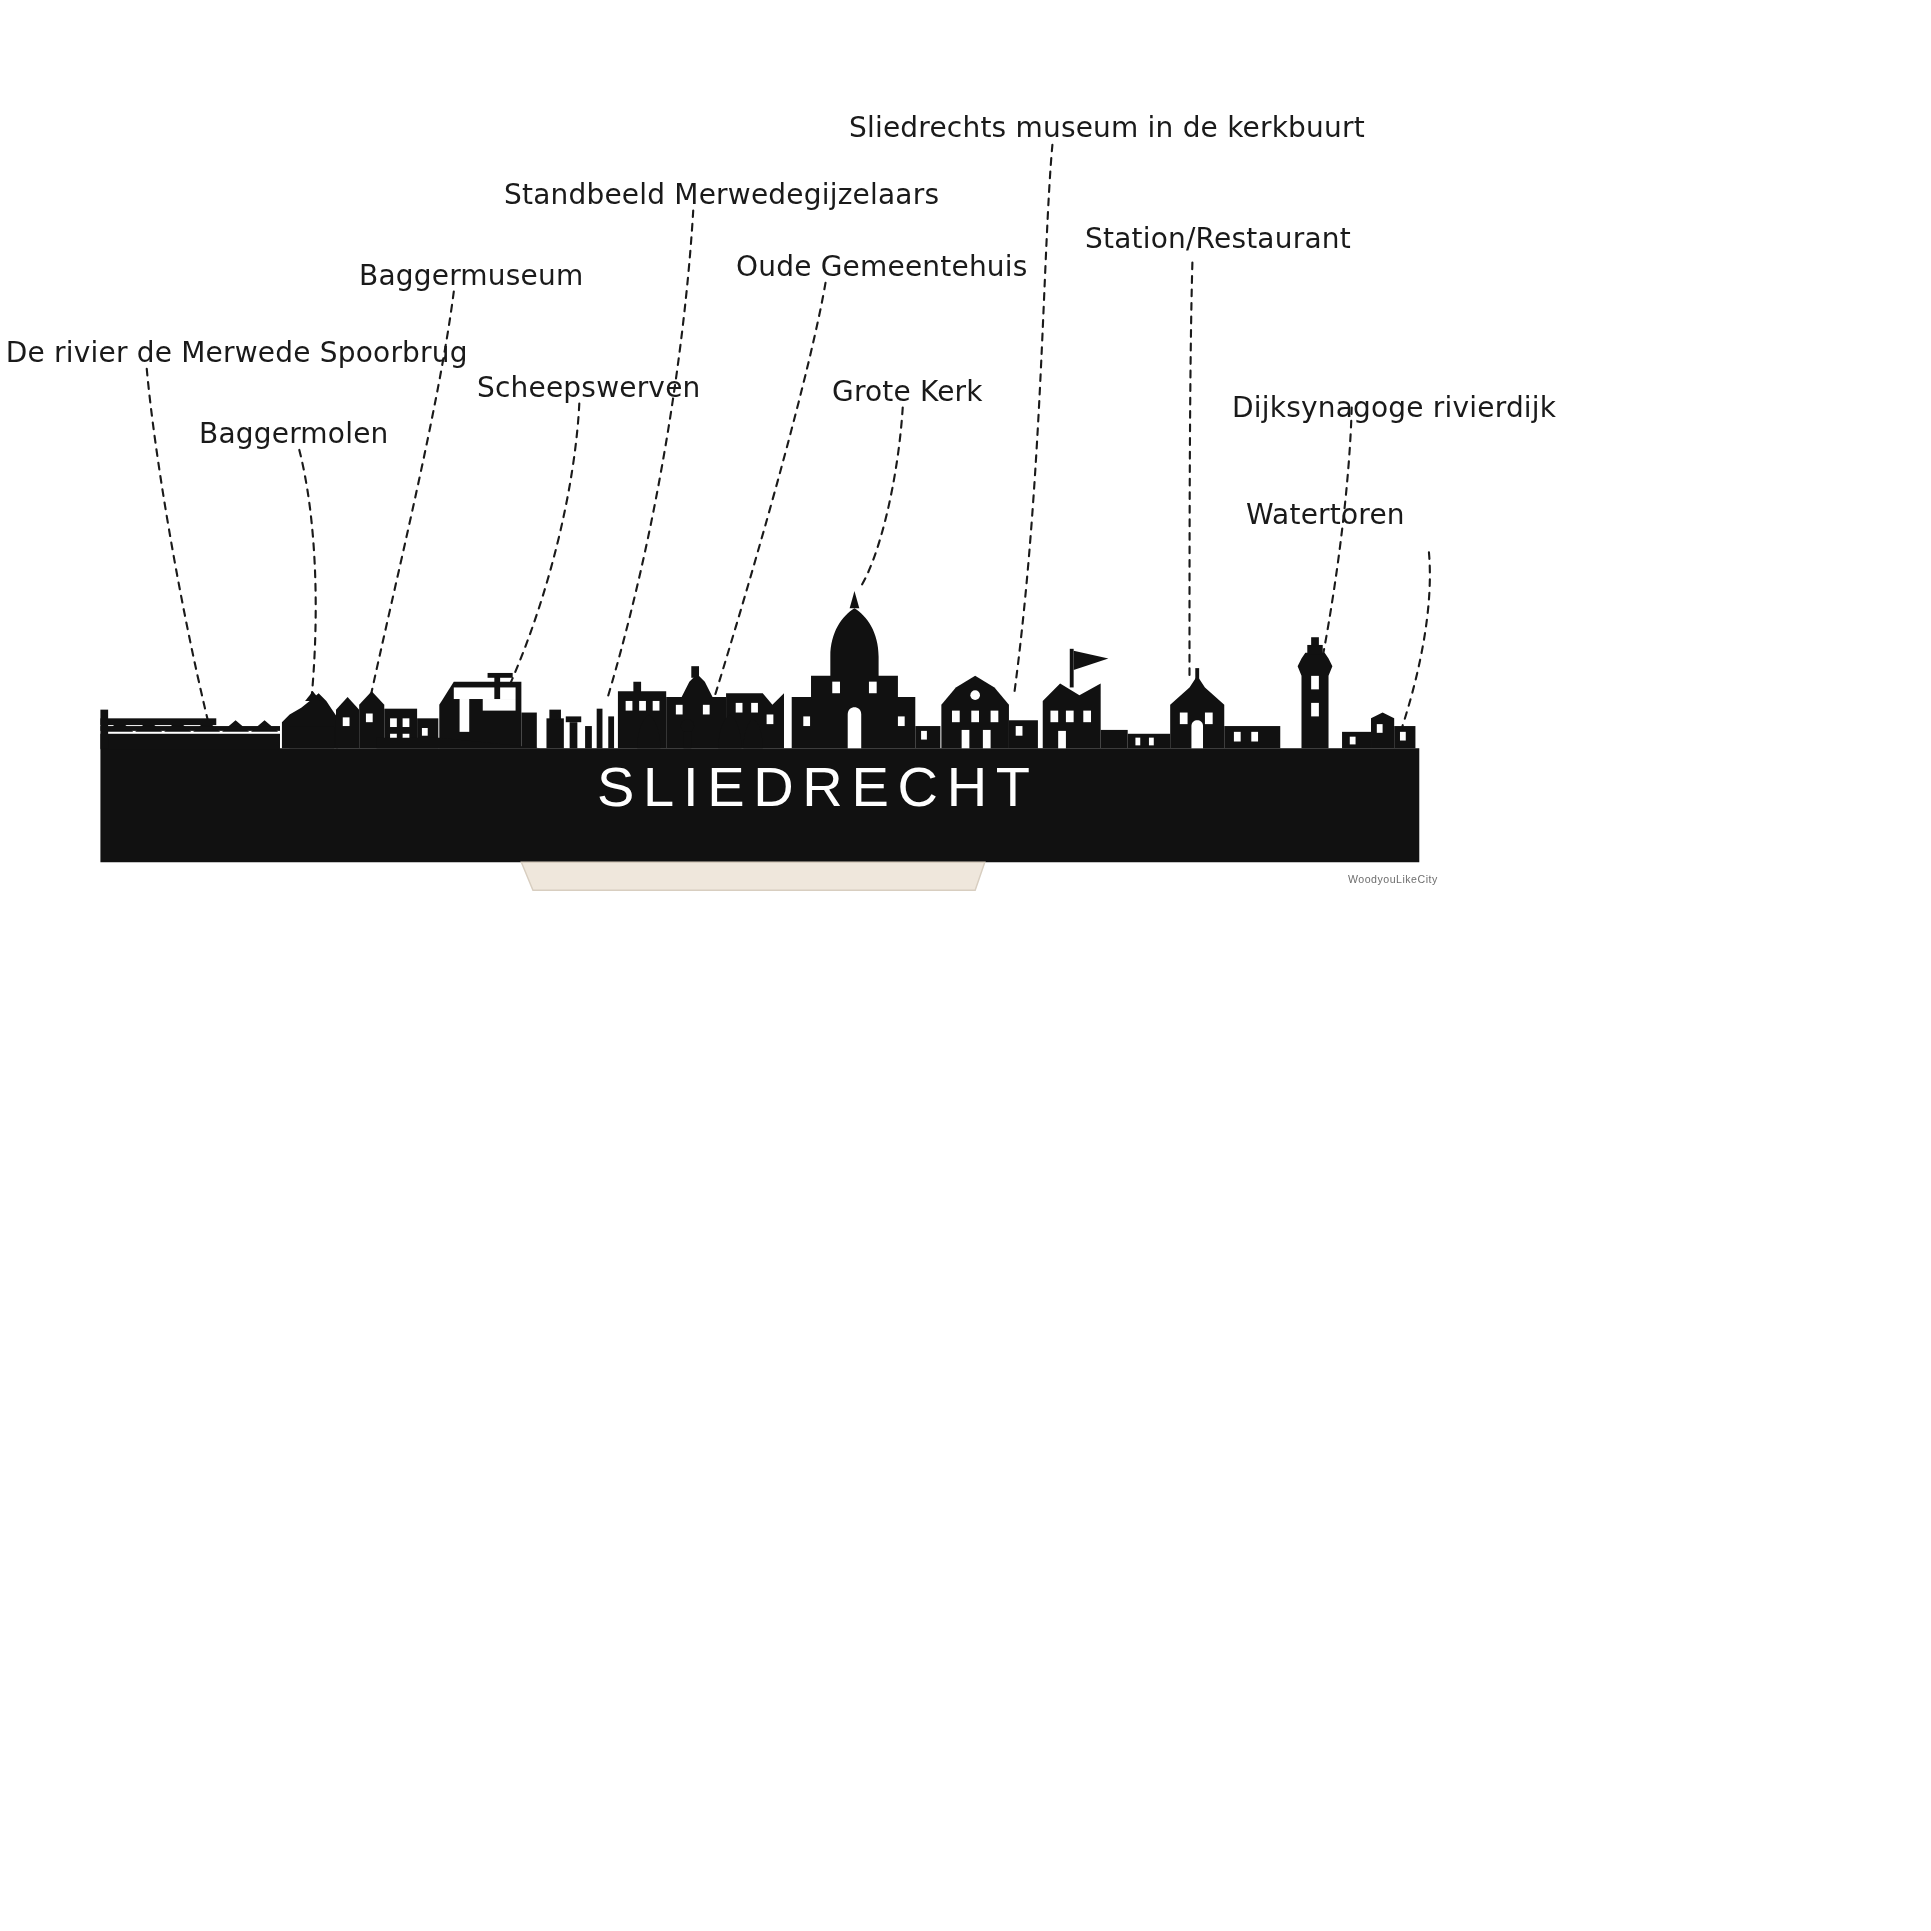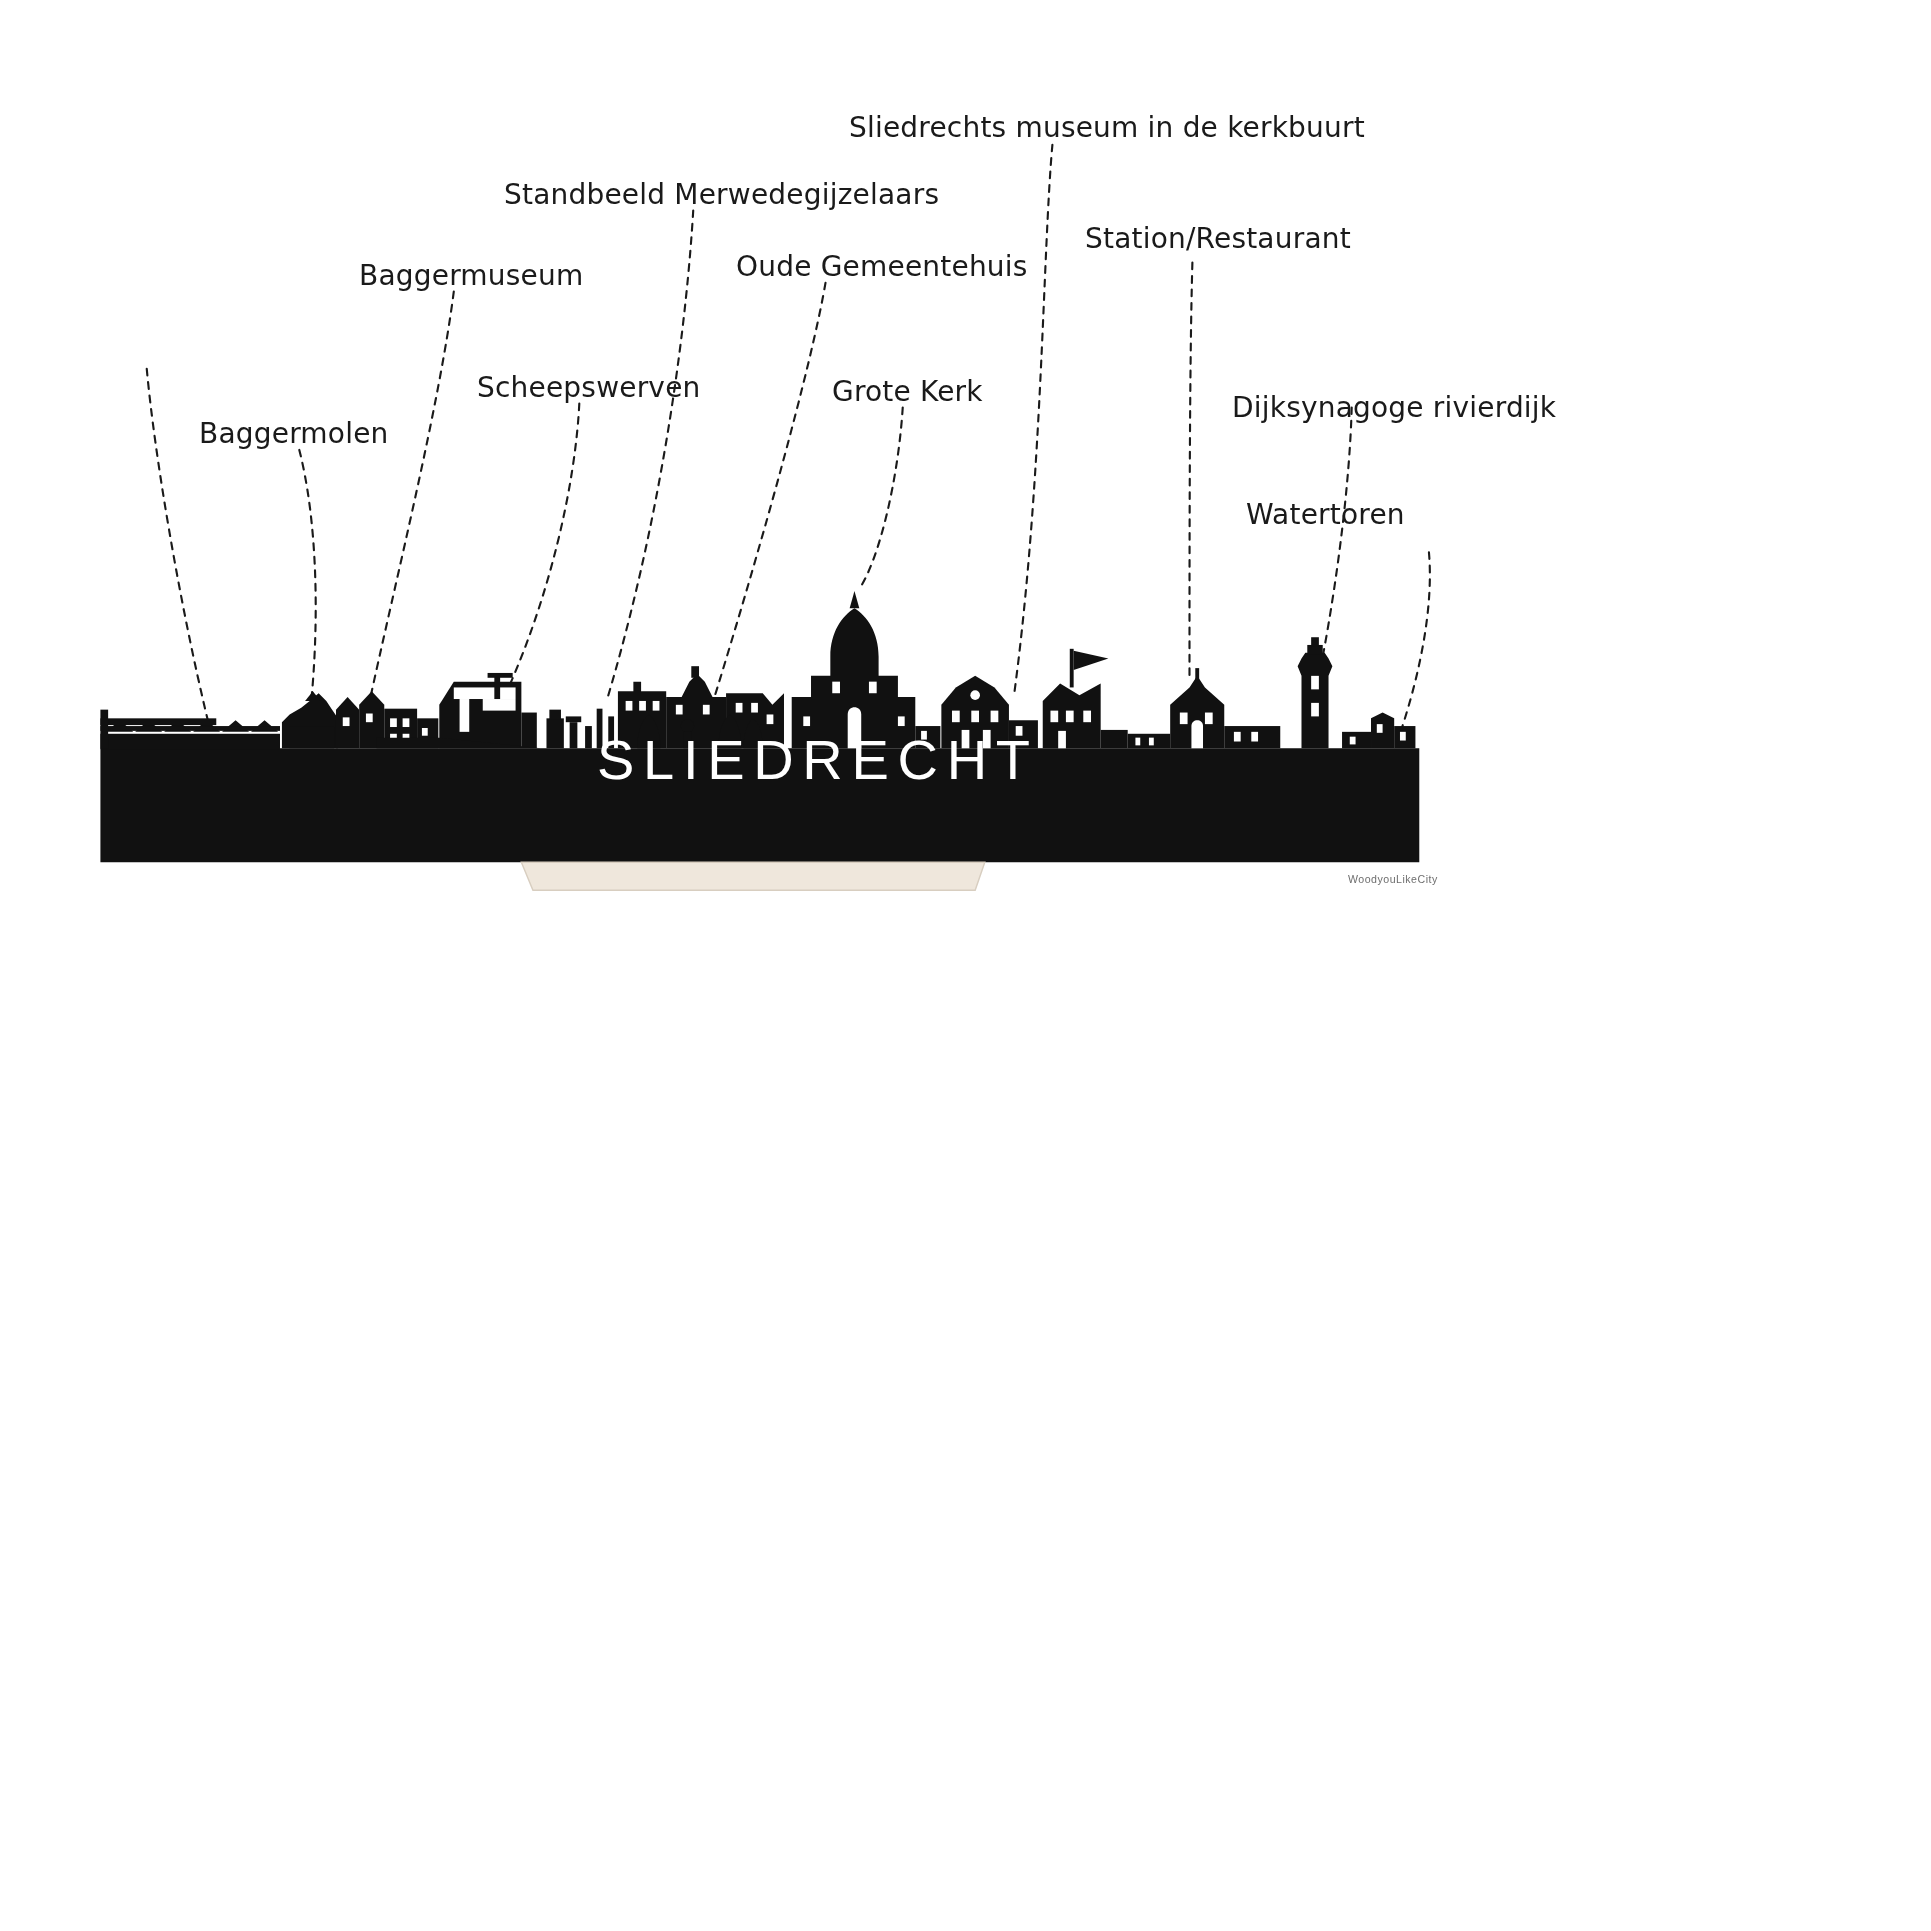--- a/index.html
+++ b/index.html
@@ -218,29 +218,30 @@
         <rect x="1450" y="758" width="6" height="9"></rect>
         <rect x="1398" y="763" width="6" height="8"></rect>
       </g>
     </g>
 
     <g>
       <path d="M540,893 L1020,893 L1010,922 L552,922 Z" fill="#efe7dc" stroke="#d8cec0" stroke-width="1.5"></path>
     </g>
   </svg>
 
+  <div class="label" style="left:5.8px;   top:338px;">De rivier de Merwede Spoorbrug</div>
   <div class="label" style="left:199px; top:419px;">Baggermolen</div>
   <div class="label" style="left:359px; top:261px;">Baggermuseum</div>
   <div class="label" style="left:477px; top:373px;">Scheepswerven</div>
   <div class="label" style="left:504px; top:180px;">Standbeeld Merwedegijzelaars</div>
   <div class="label" style="left:736px; top:252px;">Oude Gemeentehuis</div>
   <div class="label" style="left:832px; top:377px;">Grote Kerk</div>
   <div class="label" style="left:849px; top:113px;">Sliedrechts museum in de kerkbuurt</div>
   <div class="label" style="left:1085px;top:224px;">Station/Restaurant</div>
   <div class="label" style="left:1232px;top:377px;margin-top:16px;">Dijksynagoge rivierdijk</div>
   <div class="label" style="left:1246px;top:500px;text-align:right;">Watertoren</div>
 
-  <div class="wordmark" style="left:597px; top:727px;">SLIEDRECHT</div>
+  <div class="wordmark" style="left:597px; top:754px;">SLIEDRECHT</div>
 
   <div class="brandmark" style="left:1348px; top:836px;">WoodyouLikeCity</div>
 
 </div>
 
 
 </body></html>

